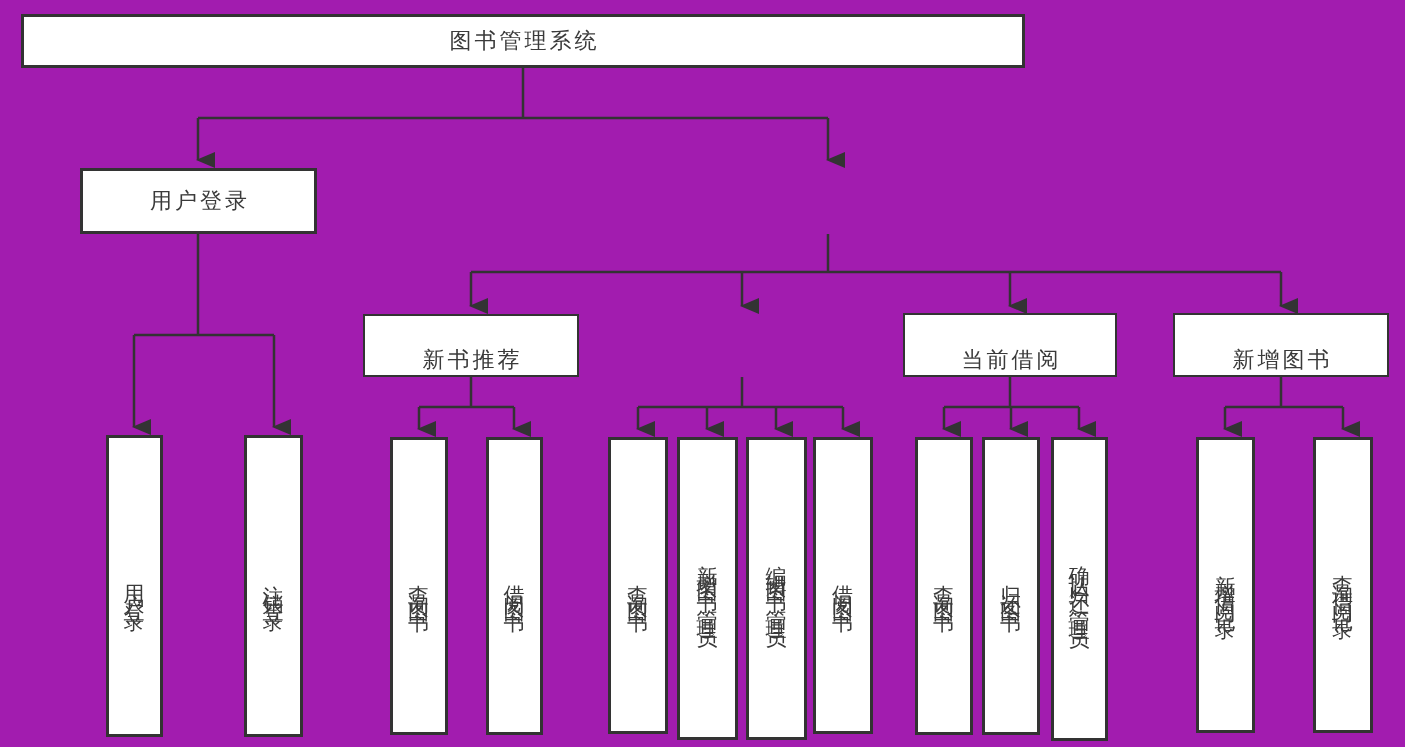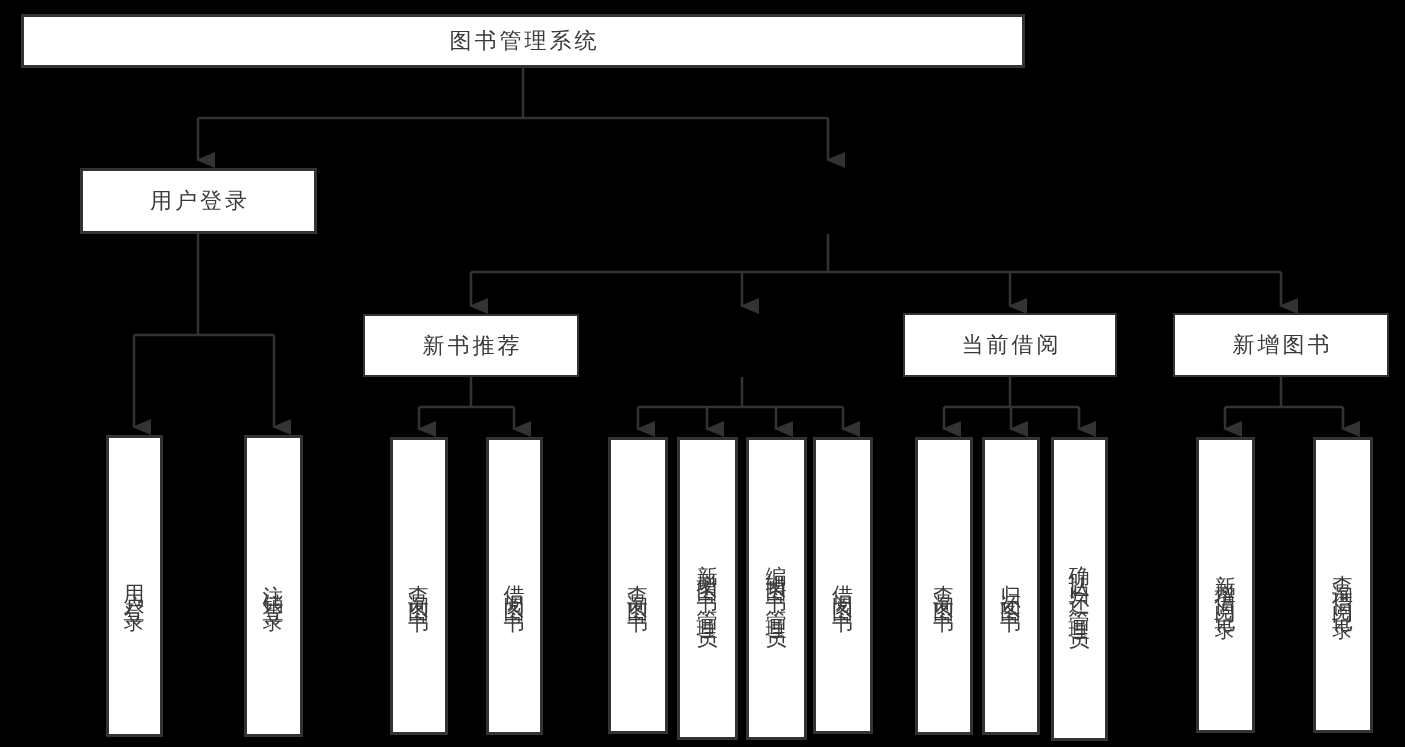--- a/index.html
+++ b/index.html
@@ -1,35 +1,35 @@
 <!DOCTYPE html>
 <html><head>
 <meta charset="utf-8">
 <style>
   html,body{margin:0;padding:0;background:#ffffff;}
   .stage{
     position:relative;
     width:1405px;height:747px;
-    background:#000000;
+    background:#a21caf;
     font-family:"Liberation Sans","DejaVu Sans",sans-serif;
     overflow:hidden;
   }
   .connectors{position:absolute;left:0;top:0;width:1405px;height:747px;z-index:1;}
   .connectors path{stroke:#333333;stroke-width:2.5;fill:none;}
   .connectors .ah-fill{fill:#333333;stroke:none;}
   .node{
     position:absolute;
     background:#ffffff;
     border:3px solid #333333;
     box-sizing:border-box;
     display:flex;align-items:center;justify-content:center;
     color:#3a3a3a;
     z-index:2;
   }
-  .node.b2{border-width:2px;}
+  .node.b2{border-width:2px;align-items:flex-end;}
   .nodeh span{
     font-size:22px;letter-spacing:3px;white-space:nowrap;
     text-indent:3px;
   }
   .nodev span{
     writing-mode:vertical-rl;
     text-orientation:mixed;
     font-size:21px;
     letter-spacing:9px;
     line-height:1;

